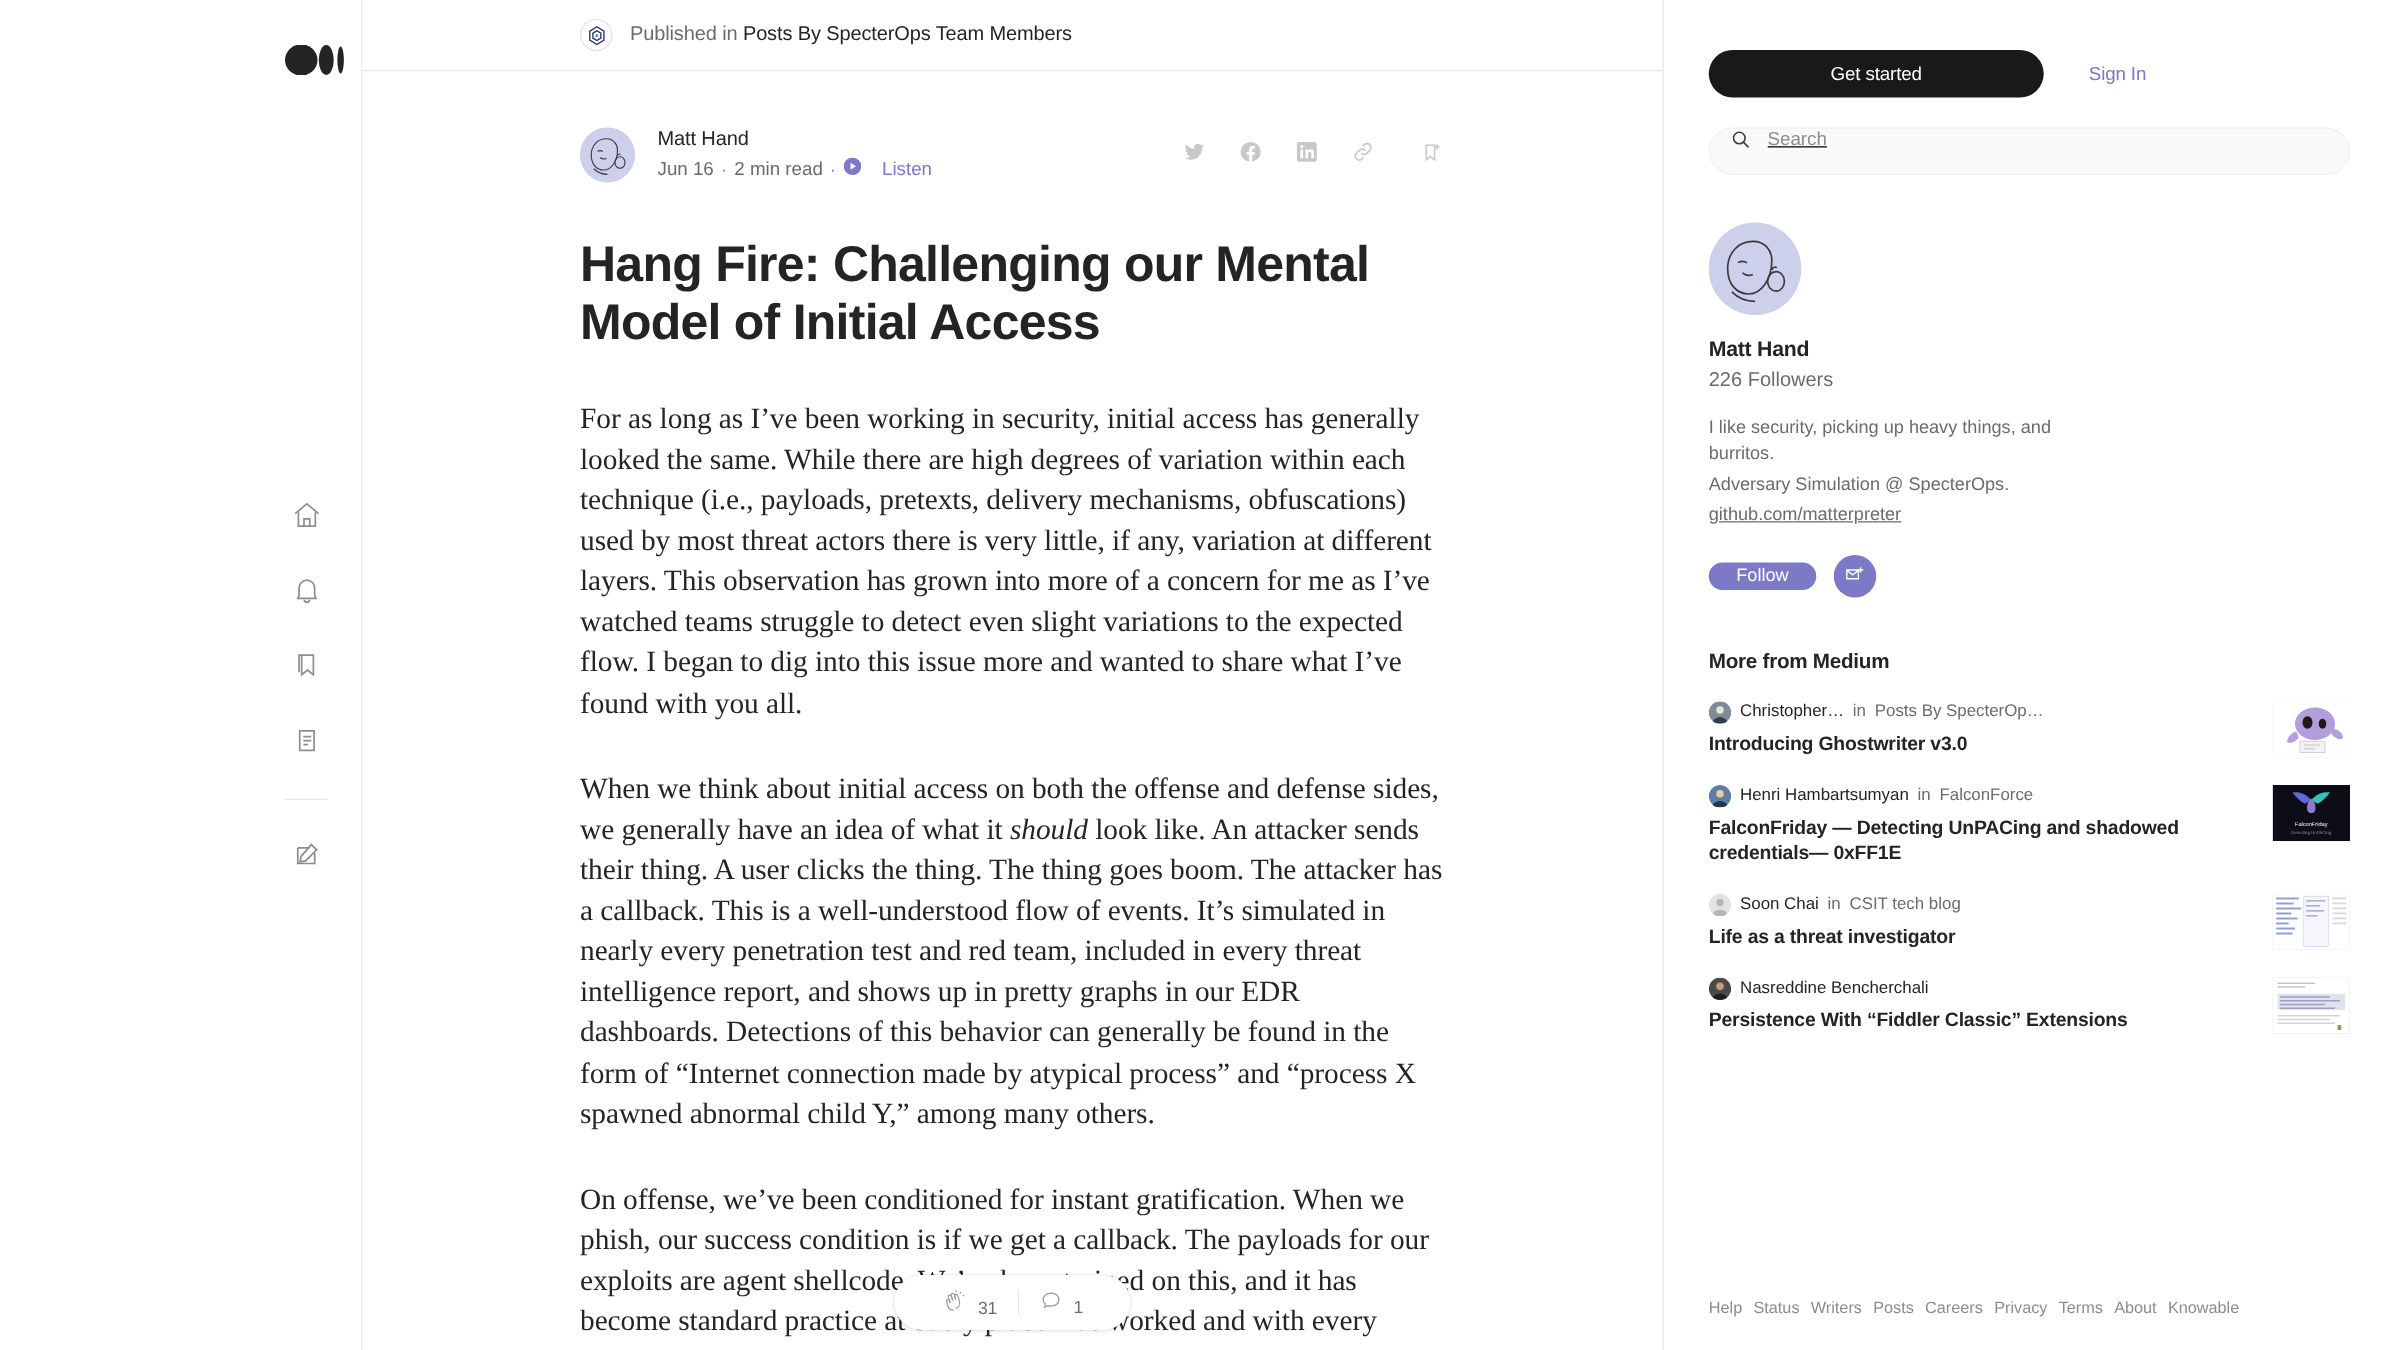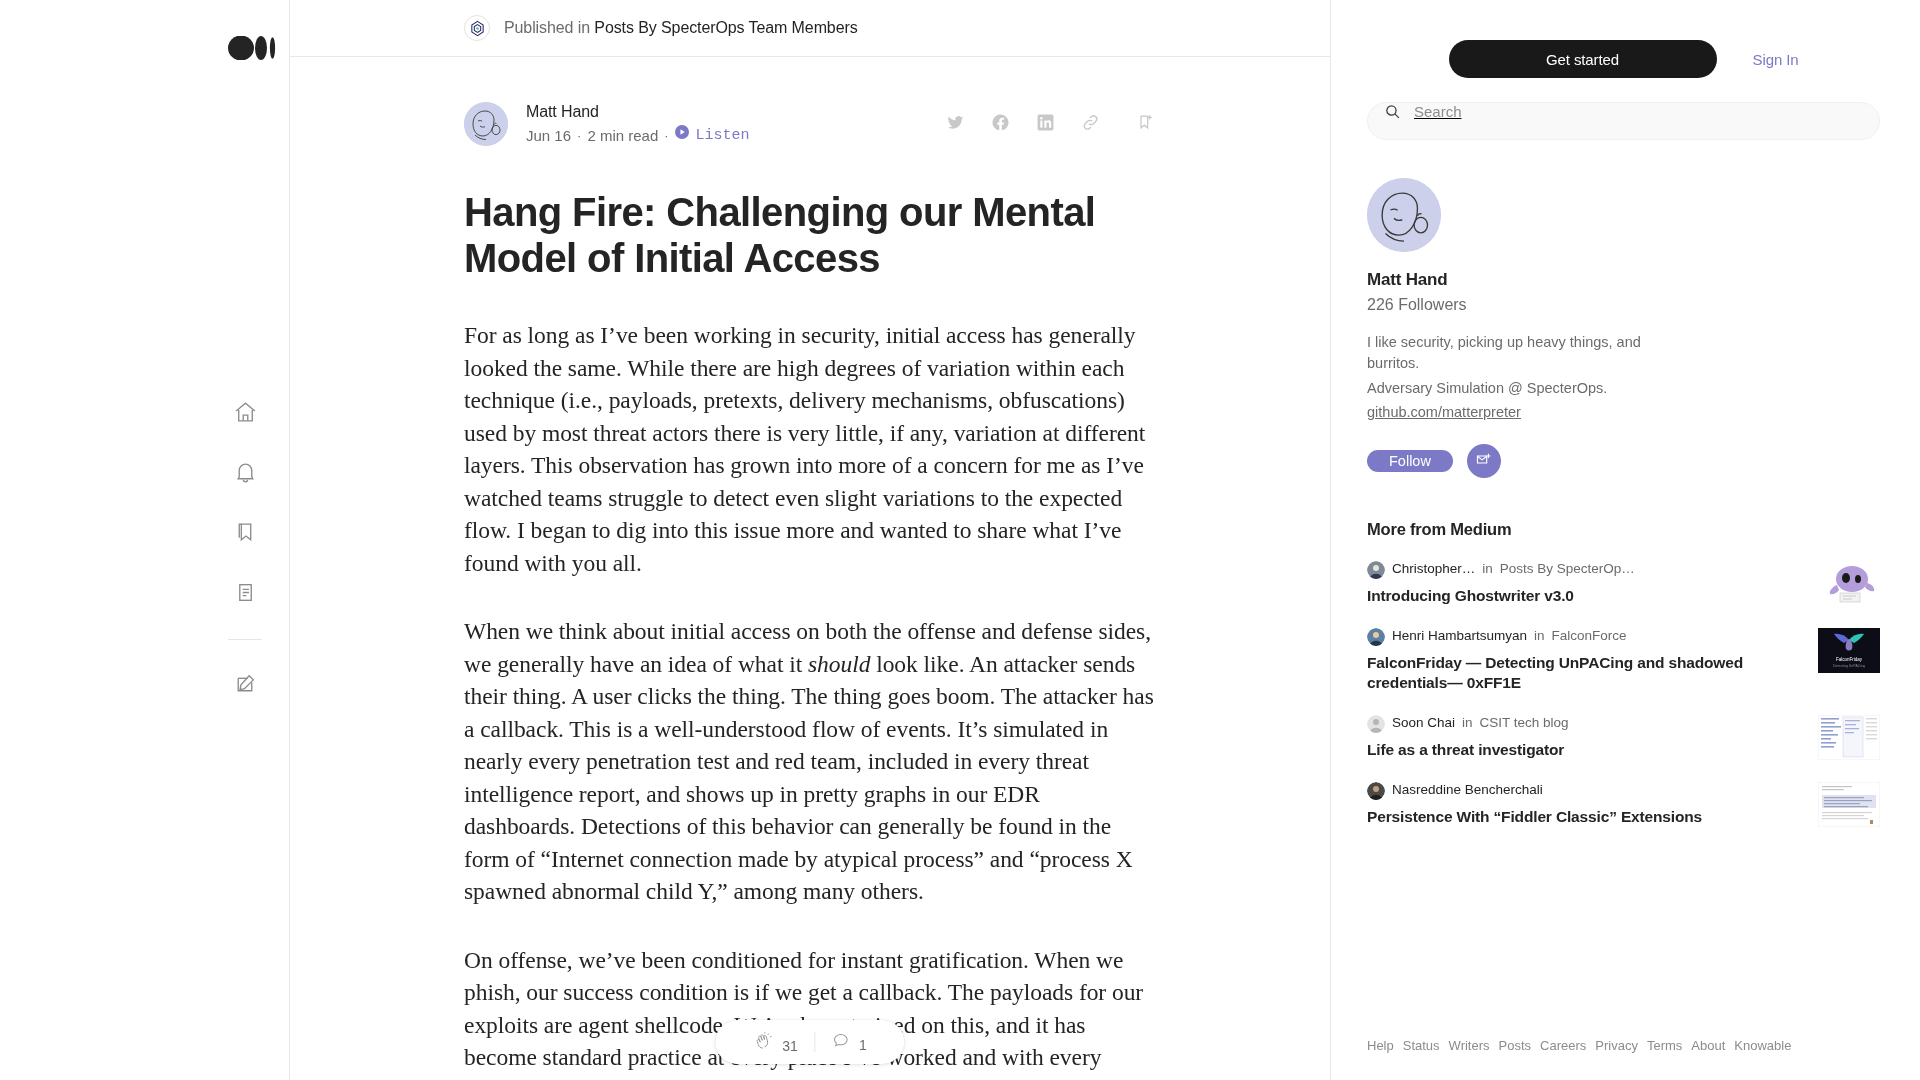--- a/index.html
+++ b/index.html
@@ -79,23 +79,22 @@
   .byline-text { margin-left: 18px; flex: 1; }
   .byline-name {
     font-size: 16px; color: #242424; line-height: 22px; letter-spacing: -0.1px;
   }
   .byline-meta {
     font-size: 15px; color: #6b6b6b; line-height: 22px;
     margin-top: 2px; display: flex; align-items: center; gap: 6px;
   }
   .byline-meta .dot { color: #6b6b6b; font-size: 13px; }
   .listen {
-    color: #7c79c6; display: inline-flex; align-items: center; gap: 7px;
+    color: #7c79c6; display: inline-flex; align-items: center; gap: 17px;
     cursor: pointer;
-    font-family: Liberation Mono, monospace;
   }
   .share-icons {
     display: flex; align-items: center; gap: 26px;
     margin-right: 36px;
   }
   .share-icons .ic { cursor: pointer; opacity: .72; }
   .bookmark-btn { cursor: pointer; opacity: .72; }
 
   h1#article-title {
     font-family: "Liberation Sans", sans-serif;
@@ -133,21 +132,21 @@
   
   #sidebar {
     position: absolute; left: 1330px; top: 0;
     width: 590px; height: 1080px;
     border-left: 1px solid #e8e8e8;
     background: #fff;
     padding: 0 40px 0 36px;
   }
   #sb-top {
     display: flex; align-items: center;
-    padding-top: 40px; padding-bottom: 24px; justify-content: center;
+    padding-top: 40px; padding-bottom: 24px;
   }
   #get-started {
     background: #191919; color: #fff;
     border: none; border-radius: 99px;
     height: 38px; width: 268px;
     font-size: 15px; font-family: "Liberation Sans", sans-serif;
     cursor: pointer; letter-spacing: -0.1px;
   }
   #sign-in {
     margin-left: 36px; color: #7c79c6;

